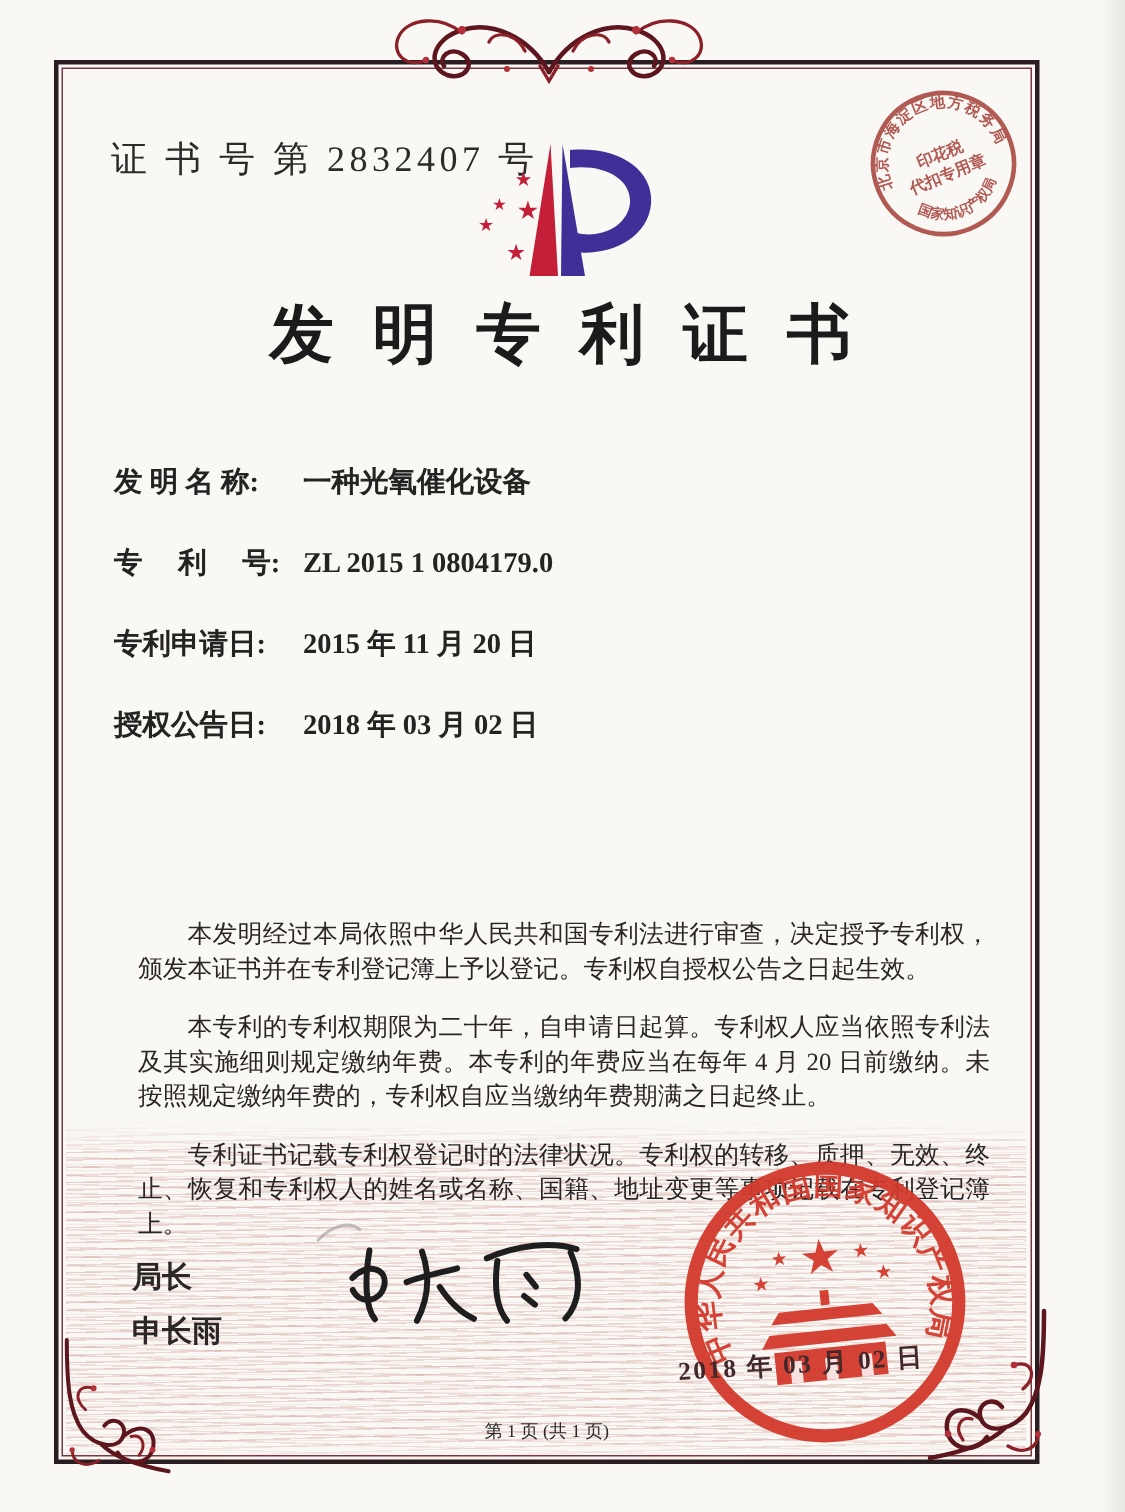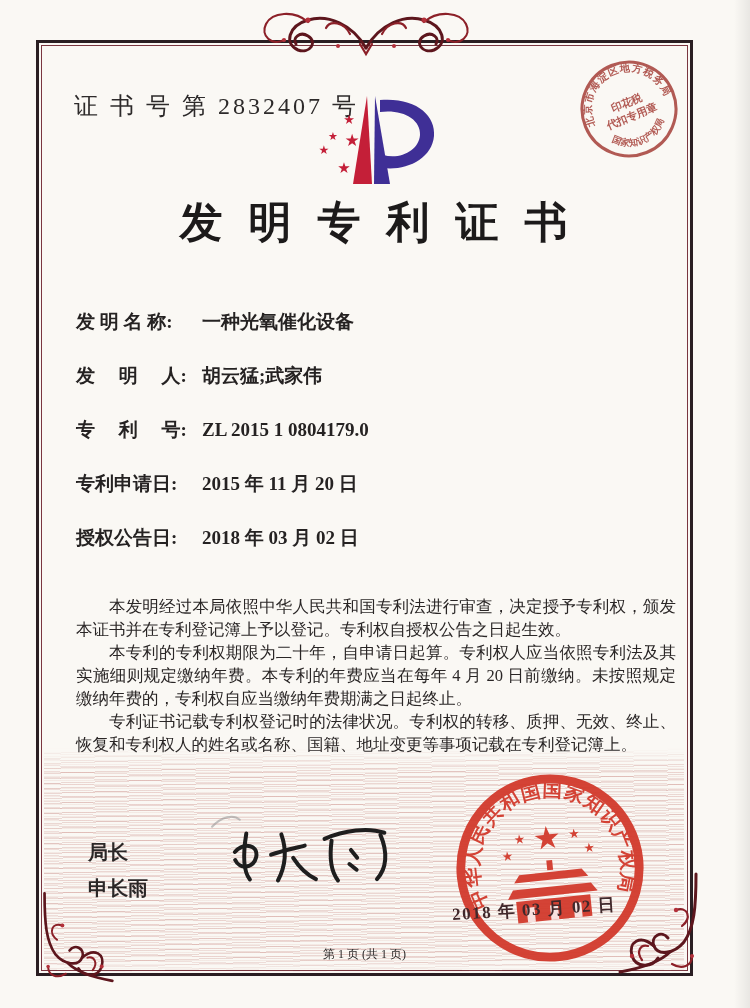--- a/index.html
+++ b/index.html
@@ -29,21 +29,21 @@
   .logo{position:absolute;left:287px;top:84px;}
   .title{position:absolute;left:36px;top:194px;width:657px;text-align:center;
     font-size:43px;font-weight:700;letter-spacing:26px;padding-left:44px;
     box-sizing:border-box;color:#1c1a1a;}
   .fields{position:absolute;left:76px;top:297px;display:flex;flex-direction:column;gap:28px;margin-top:12px;}
   .field-row{font-size:19px;font-weight:700;color:#252222;line-height:26px;white-space:nowrap;}
   .field-label{display:inline-block;min-width:118px;}
   .field-value{margin-left:8px;}
   .body-text{position:absolute;left:76px;top:595px;width:600px;
     font-size:16.5px;line-height:23px;color:#2a2626;text-align:justify;font-weight:400;}
-  .body-text p{margin:0;text-indent:2em;}
+  .body-text p{margin:16px;text-indent:2em;}
   .signer{position:absolute;left:88px;top:834px;font-size:20px;font-weight:700;
     color:#2b2727;line-height:36px;}
   .signature-svg{position:absolute;left:185px;top:806px;}
   .tax-stamp{position:absolute;left:578px;top:58px;opacity:0.88;}
   .seal{position:absolute;left:452px;top:770px;opacity:0.95;}
   .seal-date{position:absolute;left:452px;top:898px;font-size:17px;font-weight:700;
     color:#41282b;letter-spacing:1.5px;transform:rotate(-3.5deg);white-space:nowrap;}
   .footer{position:absolute;left:36px;top:946px;width:657px;text-align:center;
     font-size:12px;color:#2c2929;}
   .orn{position:absolute;}
@@ -152,23 +152,20 @@
     <text x="50" y="47" font-size="10.5" font-weight="700" text-anchor="middle">印花税</text>
     <text x="50" y="61" font-size="10.5" font-weight="700" text-anchor="middle">代扣专用章</text>
   </g>
 </svg>
 
 <div class="fields">
   <div class="field-row">
     <span class="field-label">发 明 名 称:</span><span class="field-value">一种光氧催化设备</span>
   </div>
   <div class="field-row">
-    <span class="field-label">发　 明　 人:</span><span class="field-value">胡云猛;武家伟</span>
-  </div>
-  <div class="field-row">
     <span class="field-label">专　 利　 号:</span><span class="field-value">ZL 2015 1 0804179.0</span>
   </div>
   <div class="field-row">
     <span class="field-label">专利申请日:</span><span class="field-value">2015 年 11 月 20 日</span>
   </div>
   <div class="field-row">
     <span class="field-label">授权公告日:</span><span class="field-value">2018 年 03 月 02 日</span>
   </div>
 </div>
 

